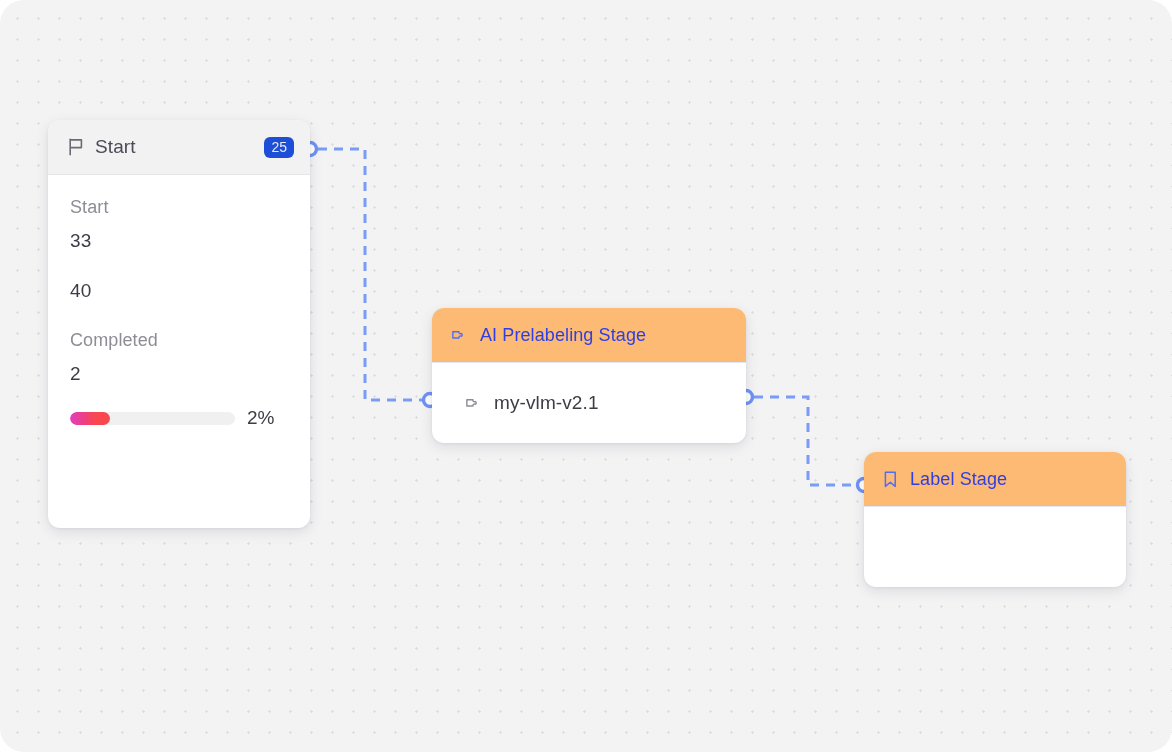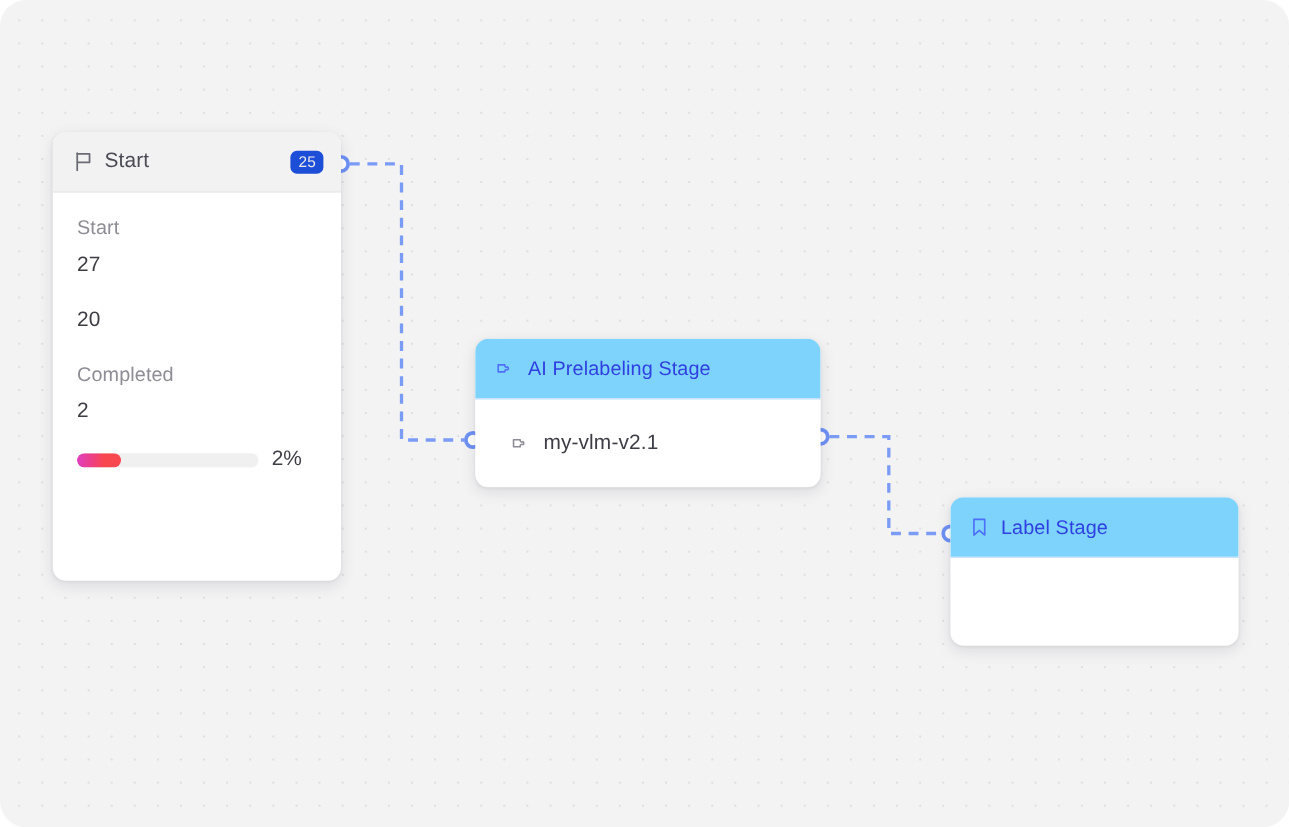--- a/index.html
+++ b/index.html
@@ -118,21 +118,21 @@
     height: 135px;
   }
   #label-node {
     left: 864px;
     top: 452px;
     width: 262px;
     height: 135px;
   }
   .node-header {
     height: 55px;
-    background: #7dd3fc;
+    background: #fdba74;
     border-bottom: 1px solid #dfe5fb;
     display: flex;
     align-items: center;
     padding: 14px 18px;
     box-sizing: border-box;
   }
   .node-header .hicon {
     display: flex;
     align-items: center;
     margin-right: 11px;
@@ -204,23 +204,23 @@
         <svg width="17" height="18" viewBox="0 0 17 18">
           <path d="M2.2 1.3 V16.8" stroke="#6b6b76" stroke-width="1.6" stroke-linecap="round" fill="none"></path>
           <path d="M2.2 1.9 H13.4 V9.6 H2.2" stroke="#6b6b76" stroke-width="1.6" stroke-linejoin="round" fill="none"></path>
         </svg>
       </span>
       <span class="start-title">Start</span>
       <span class="count-badge">25</span>
     </div>
     <div class="start-body">
       <p class="stat-label">Start</p>
-      <p class="stat-value">27</p>
-
-      <p class="stat-value">20</p>
+      <p class="stat-value">33</p>
+
+      <p class="stat-value">40</p>
 
       <p class="stat-label">Completed</p>
       <p class="stat-value last">2</p>
 
       <div class="progress-row">
         <div class="progress-track">
           <div class="progress-fill"></div>
         </div>
         <span class="progress-pct">2%</span>
       </div>

